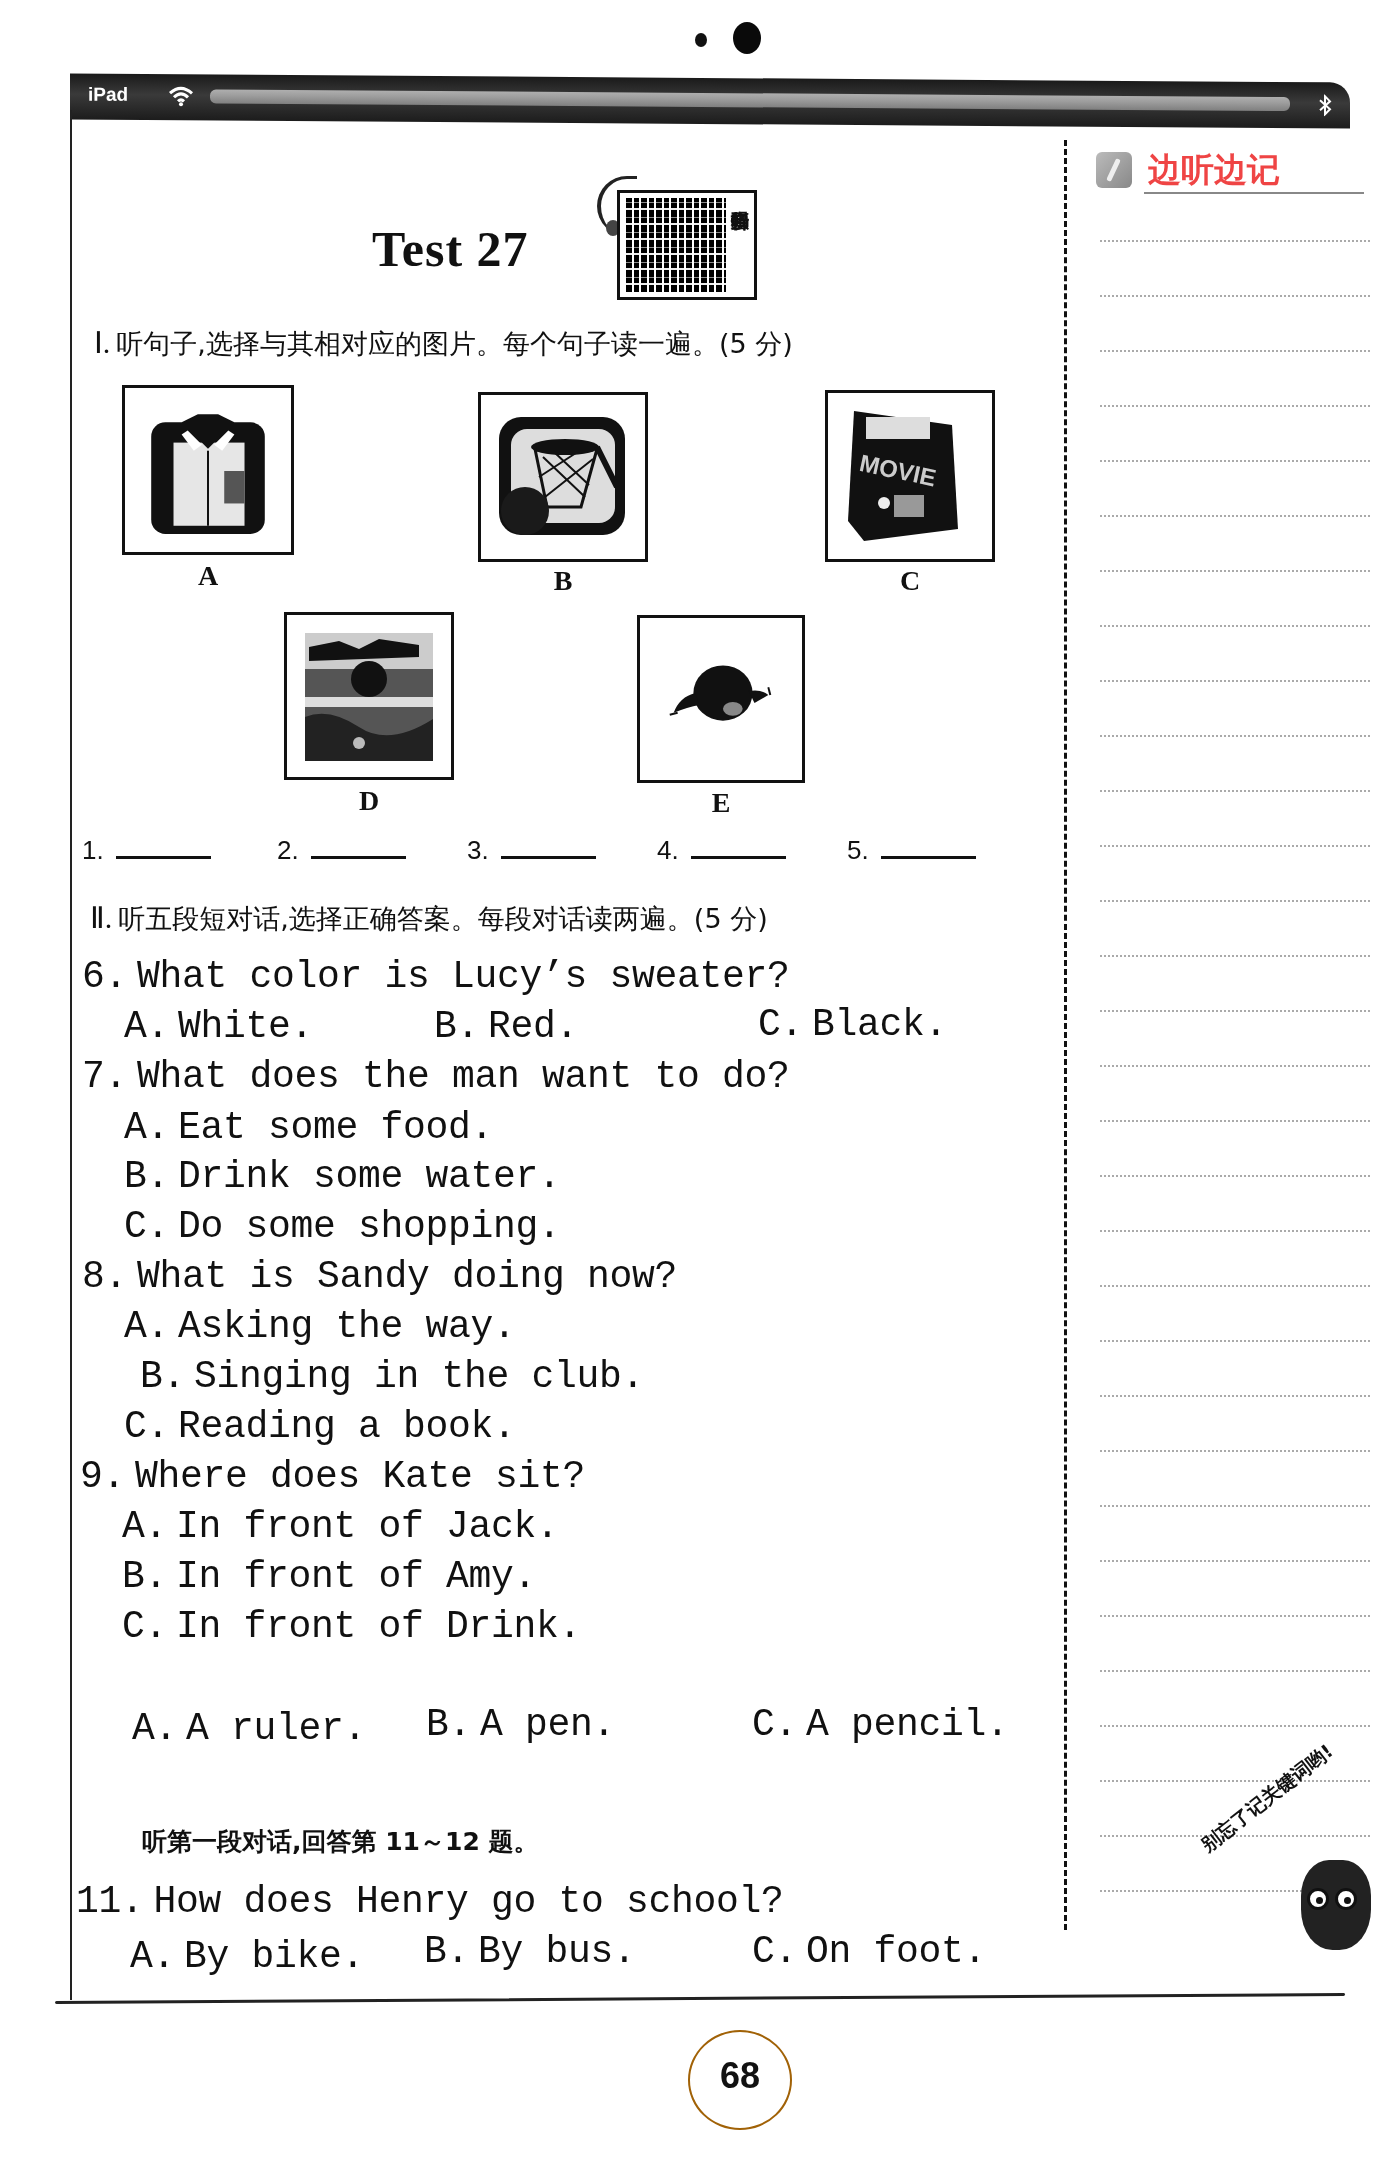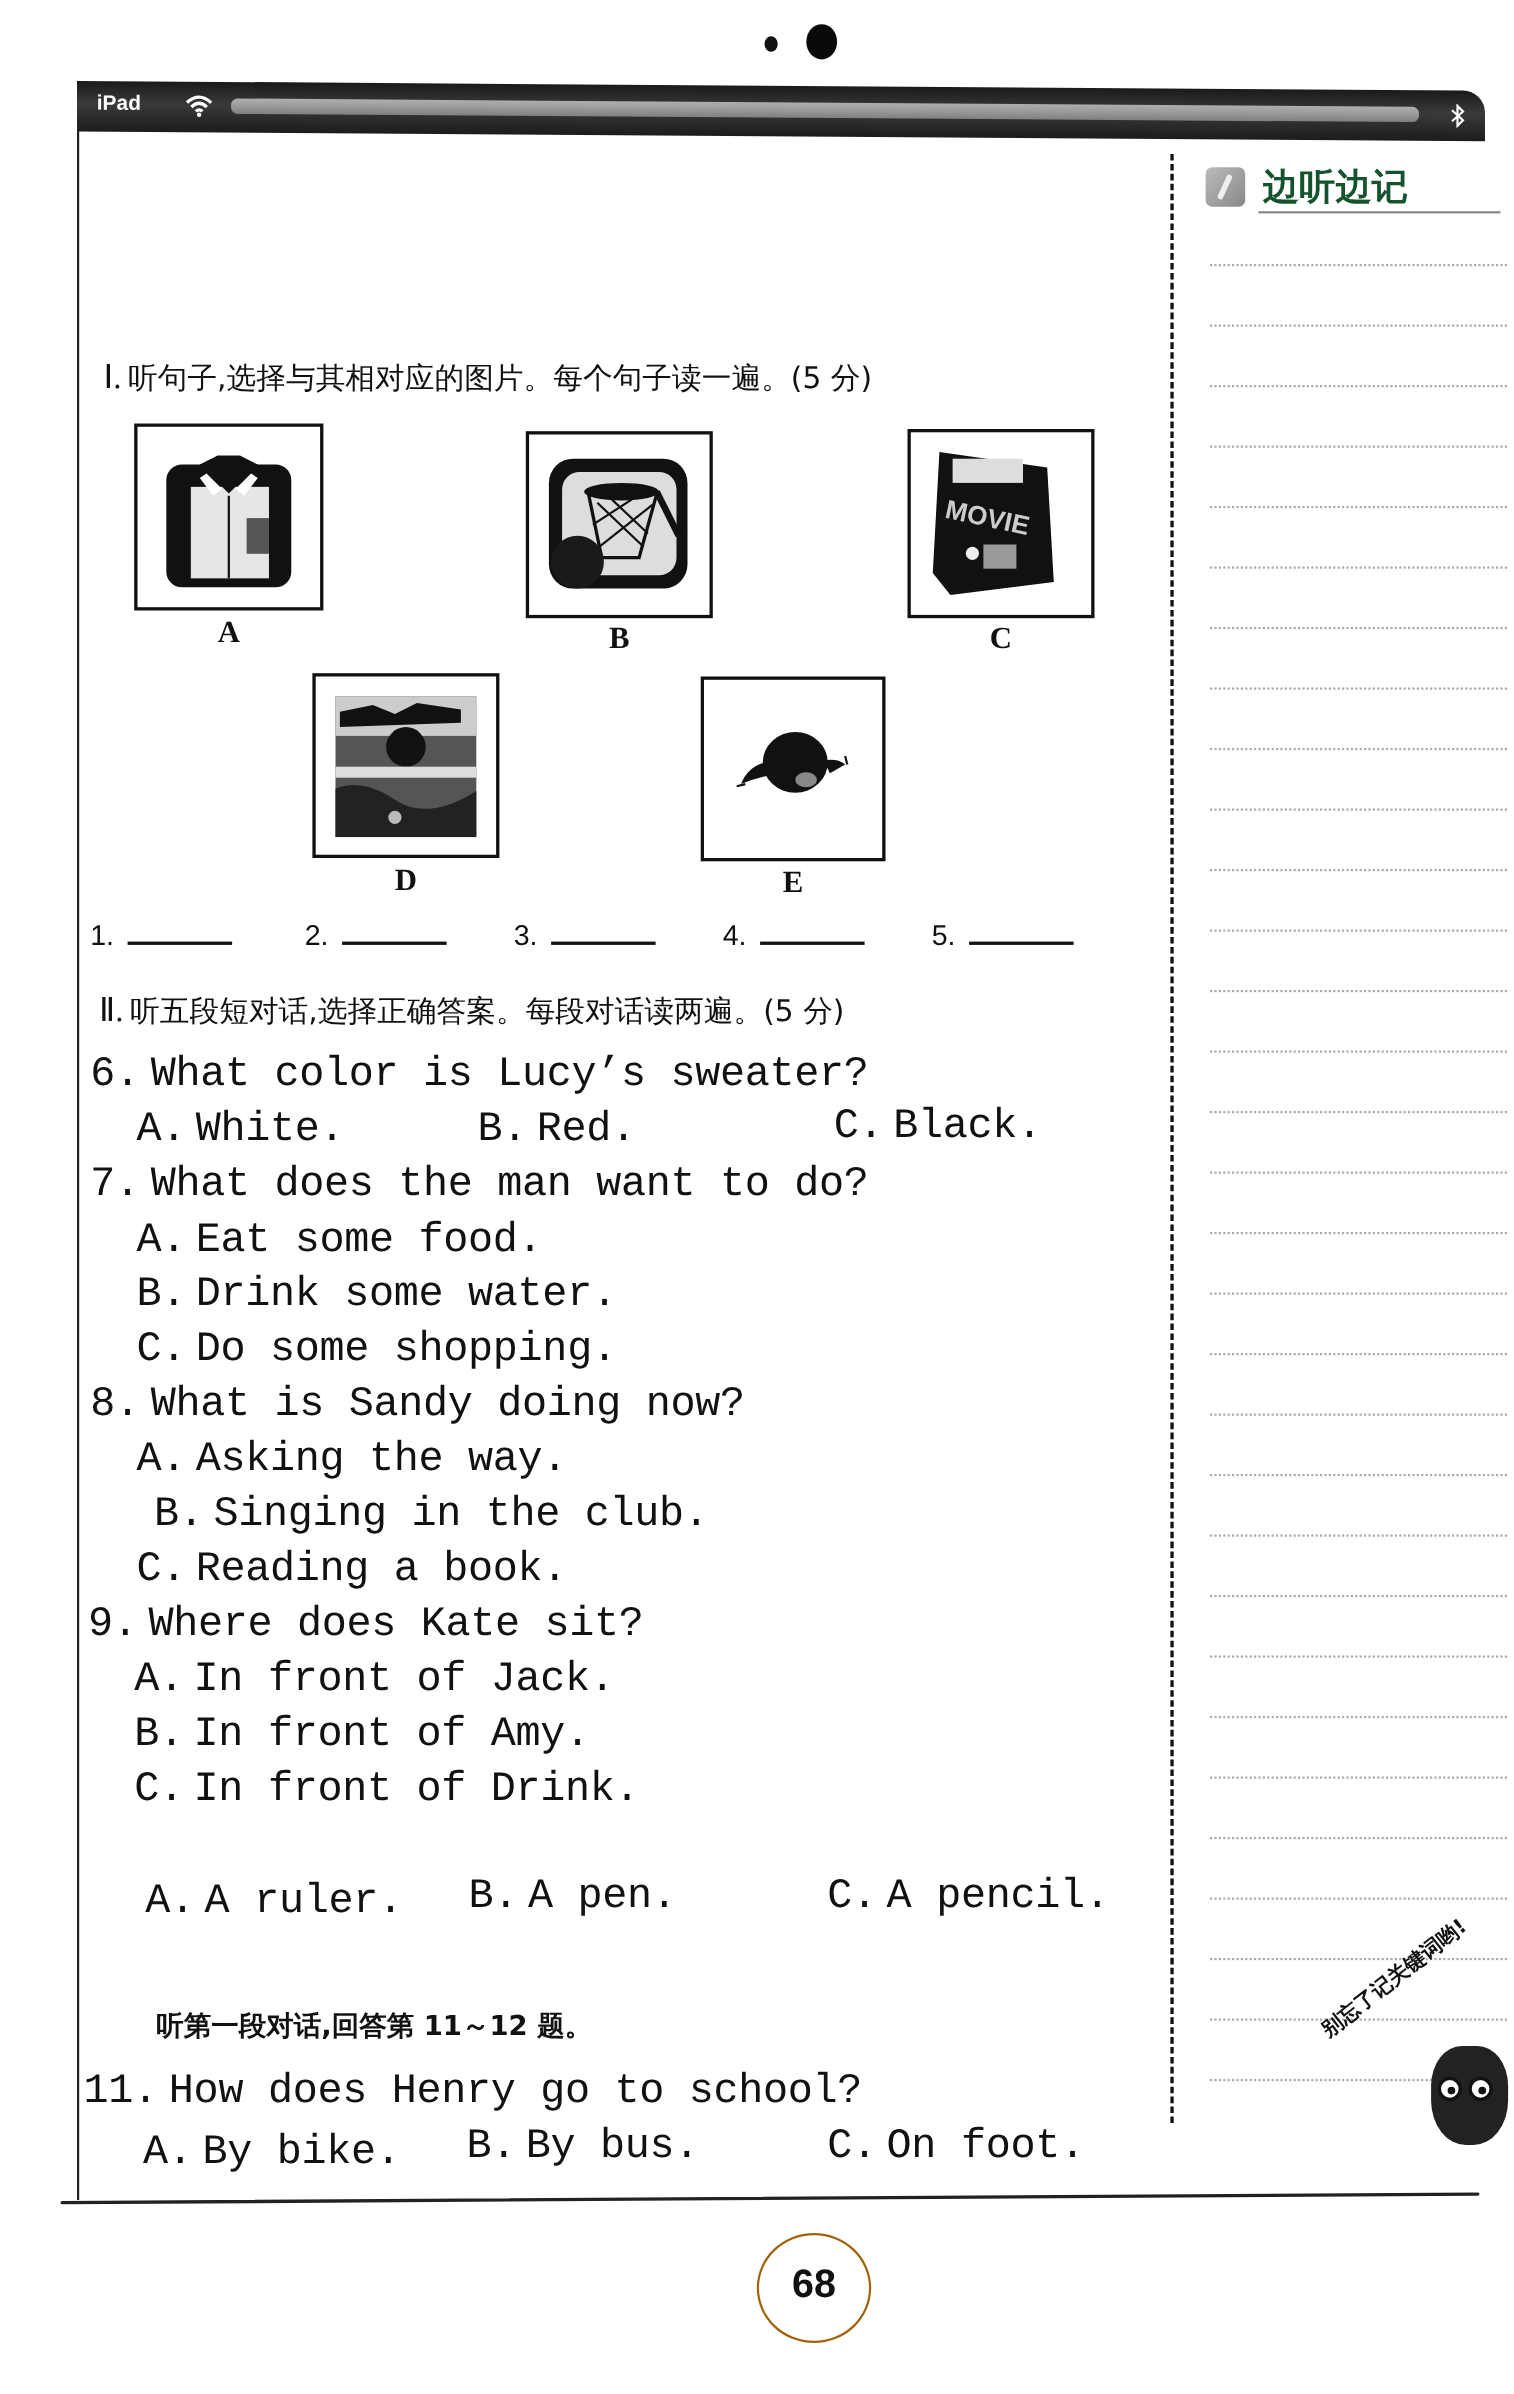--- a/index.html
+++ b/index.html
@@ -86,21 +86,21 @@
   .q-text .num { display: inline-block; margin-right: 10px; }
   .opt-text .letter { display: inline-block; margin-right: 9px; }
 
   
   .notes { position: absolute; left: 1062px; top: 140px; width: 314px; height: 1800px; }
   .notes-divider { position: absolute; left: 2px; top: 0; height: 1790px; border-left: 3px dashed #111; }
   .notes-header { position: absolute; left: 34px; top: 8px; width: 270px; height: 50px; }
   .notes-pencil-icon { position: absolute; left: 0; top: 4px; width: 36px; height: 36px; border-radius: 6px;
     background: linear-gradient(135deg, #bbb, #888); }
   .notes-pencil-icon::after { content: ""; position: absolute; left: 15px; top: 6px; width: 5px; height: 24px; background: #eee; transform: rotate(25deg); border-radius: 2px; }
-  .notes-title { position: absolute; left: 52px; top: 0; font-family: Liberation Serif, serif; font-weight: bold; font-size: 33px; color: #14532d; }
+  .notes-title { position: absolute; left: 52px; top: 0; font-family: Liberation Serif, serif; font-weight: bold; font-size: 33px; color: #ef4444; }
   .notes-underline { position: absolute; left: 48px; top: 44px; width: 220px; height: 2px; background: #888; }
   .note-line { position: absolute; left: 38px; width: 270px; height: 0; border-top: 2px dotted #aaa; }
 
   .mascot { position: absolute; left: 1245px; top: 1800px; width: 131px; height: 170px; }
   .mascot-caption { position: absolute; left: 0; top: 0; width: 131px; font-family: "DejaVu Sans", sans-serif; font-weight: bold; font-size: 19px; transform: rotate(-38deg); transform-origin: 30px 90px; white-space: nowrap; }
   .mascot-face { position: absolute; left: 56px; top: 60px; width: 70px; height: 90px; border-radius: 40% 40% 45% 45%; background: #222; }
   .mascot-face .eye { position: absolute; top: 28px; width: 22px; height: 22px; border-radius: 50%; background: #fff; border: 3px solid #111; }
   .mascot-face .eye.l { left: 6px; } .mascot-face .eye.r { left: 34px; }
   .mascot-face .eye::after { content: ""; position: absolute; left: 6px; top: 6px; width: 7px; height: 7px; background: #111; border-radius: 50%; }
 
@@ -129,20 +129,29 @@
       <path d="M2 6 L12 15 L7 20 L7 2 L12 7 L2 16" stroke="#fff" stroke-width="2" fill="none"></path>
     </svg>
   </div>
 </div>
 
 <div class="page-left-border"></div>
 <div class="page-bottom-border"></div>
 
 <div class="main">
 
+  <div class="title-row">
+    <div class="page-title">Test 27</div>
+    <div class="qr-hook"></div>
+    <div class="qr-hook-dot"></div>
+    <div class="qr-box">
+      <div class="qr-code"></div>
+      <div class="qr-caption">扫码听音频</div>
+    </div>
+  </div>
 
   <div class="section-heading" style="left:22px; top:215px;">
     <span class="roman">Ⅰ.</span><span>听句子,选择与其相对应的图片。每个句子读一遍。(5 分)</span>
   </div>
 
   <div class="picture-card" style="left:50px; top:275px; width:172px; height:170px;">
     <svg class="pic-art" viewBox="0 0 140 140">
       <rect x="14" y="22" width="112" height="110" rx="14" fill="#111"></rect>
       <rect x="36" y="42" width="70" height="82" fill="#e6e6e6"></rect>
       <polygon points="44,22 70,48 96,22 80,14 60,14" fill="#111"></polygon>

